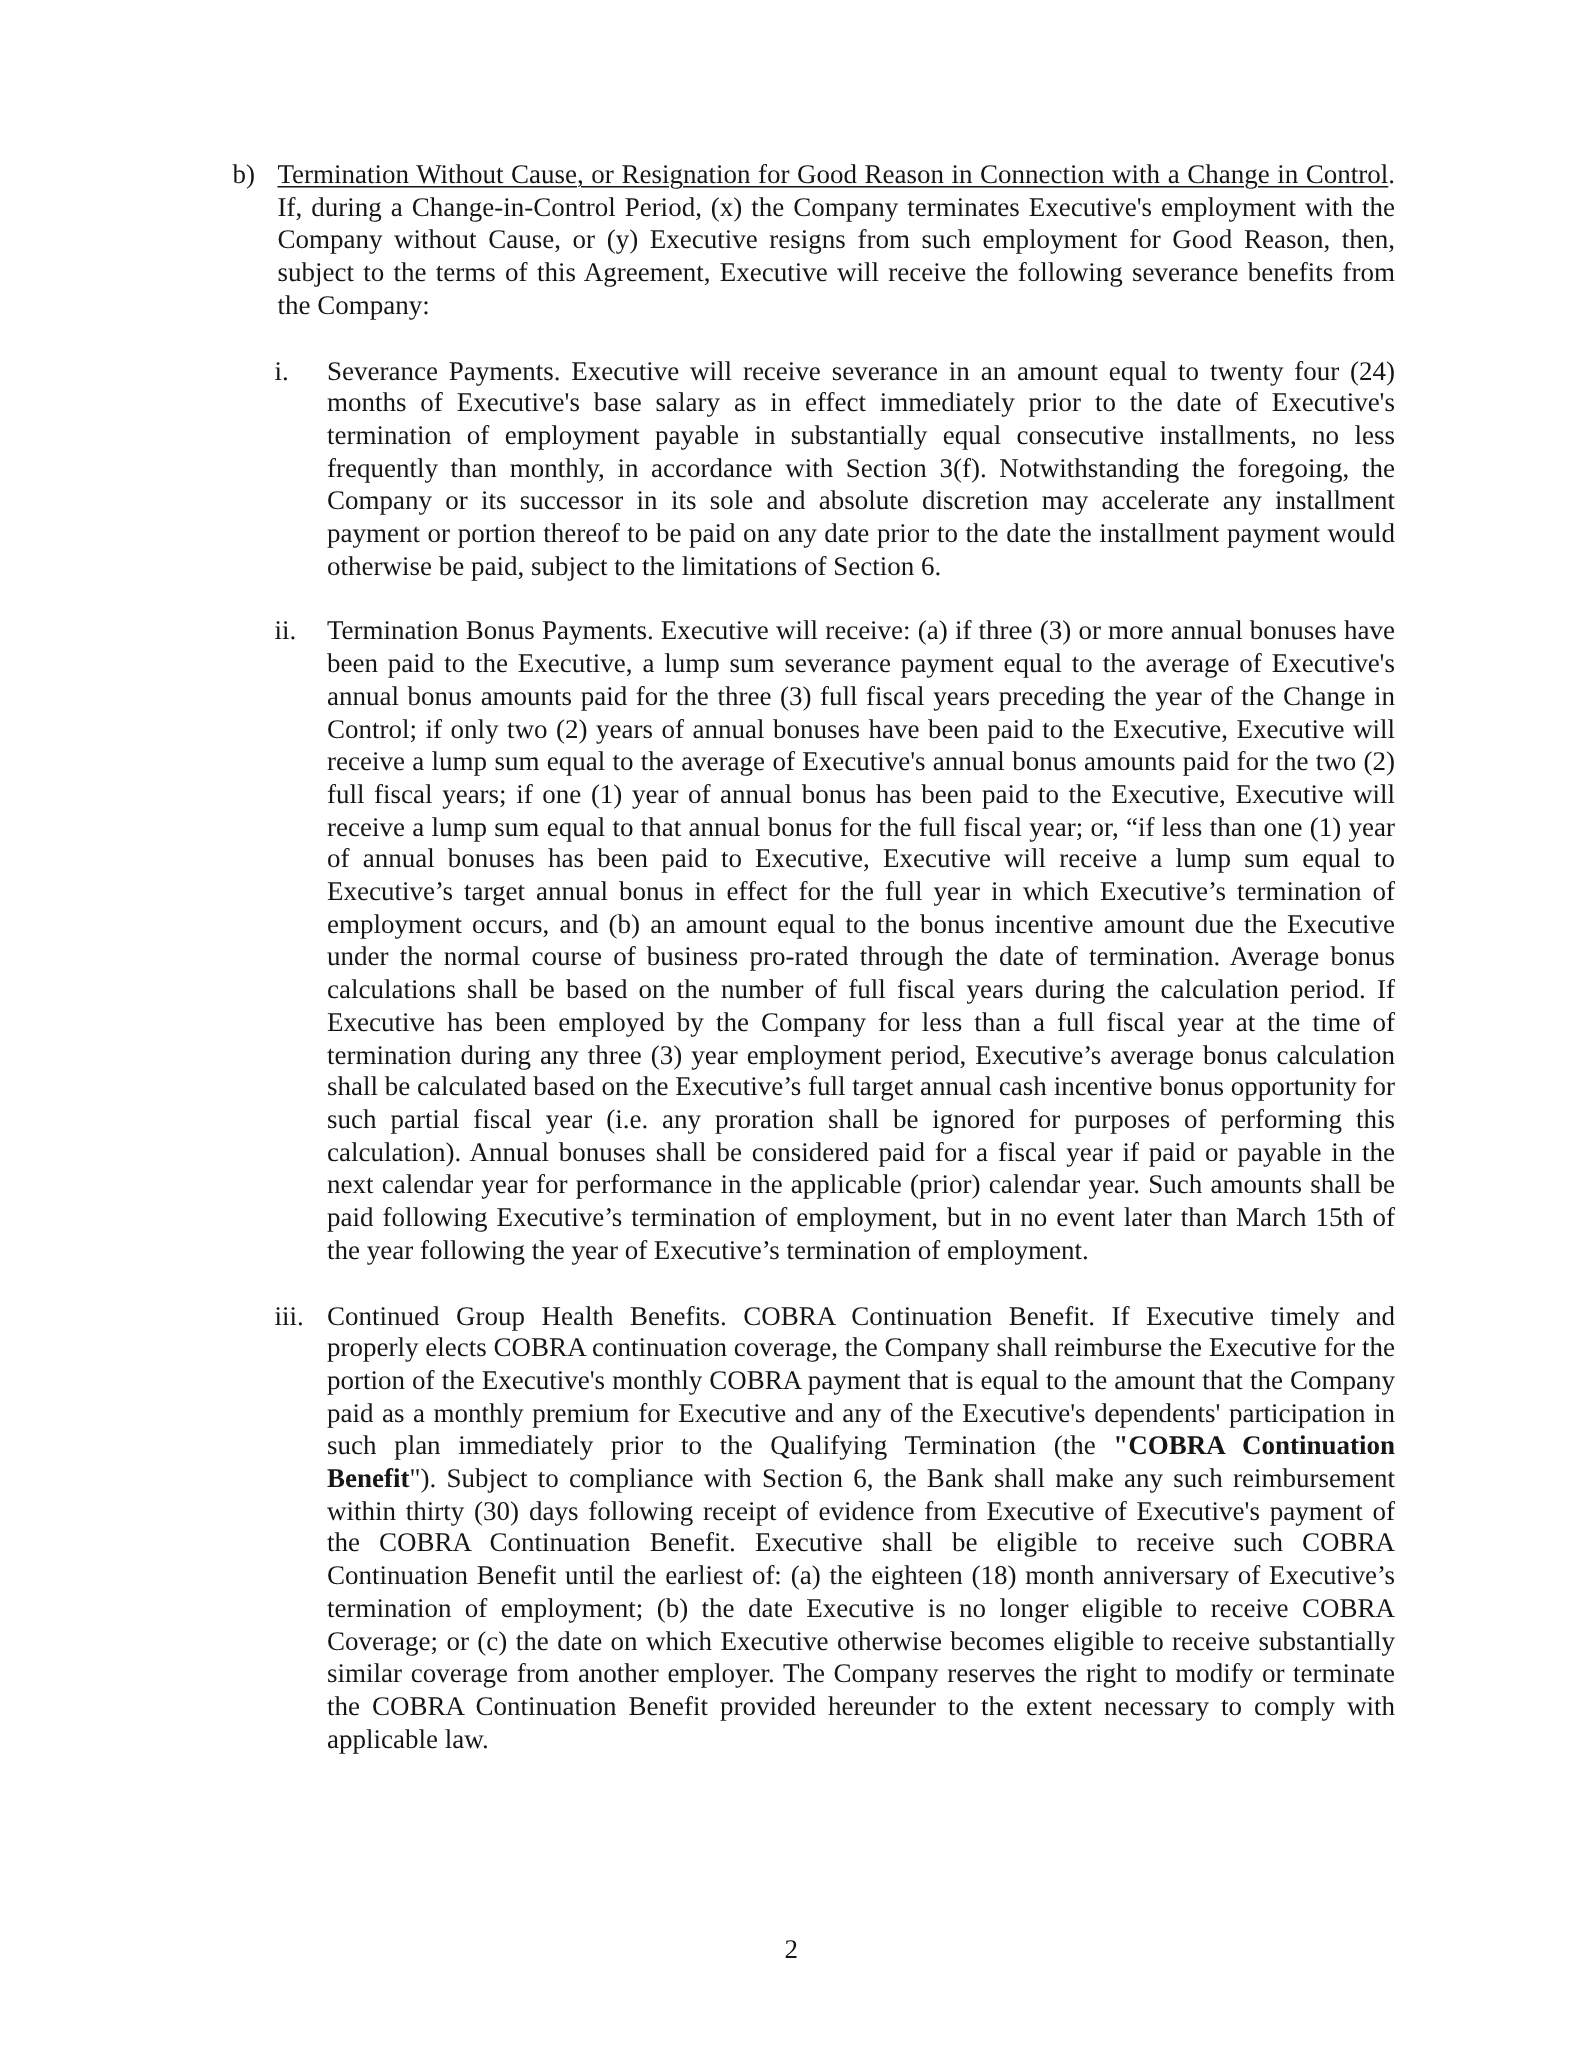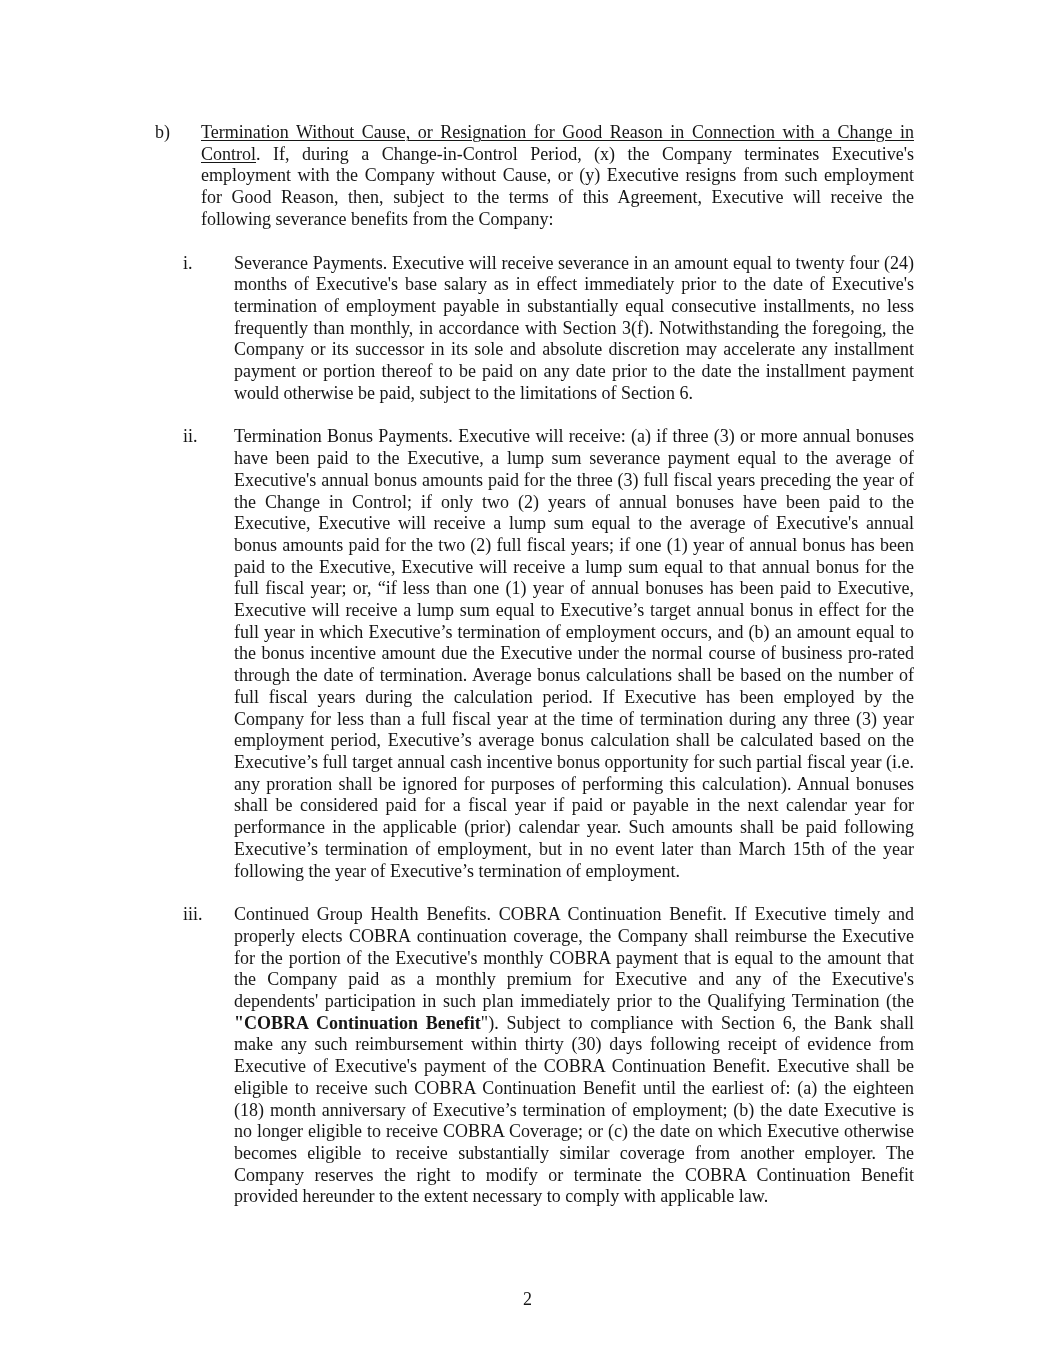--- a/index.html
+++ b/index.html
@@ -40,21 +40,21 @@
     text-decoration-thickness: 1px;
     text-underline-offset: 2px;
   }
   .item {
     position: relative;
     margin-top: 22px;
     margin-left: 28px;
     padding-left: 35px;
   }
   p {
-    margin: 16px;
+    margin: 0;
     padding: 0;
   }
   b {
     font-weight: bold;
   }
   .page-number {
     position: absolute;
     top: 1289px;
     left: 0;
     width: 1055px;

